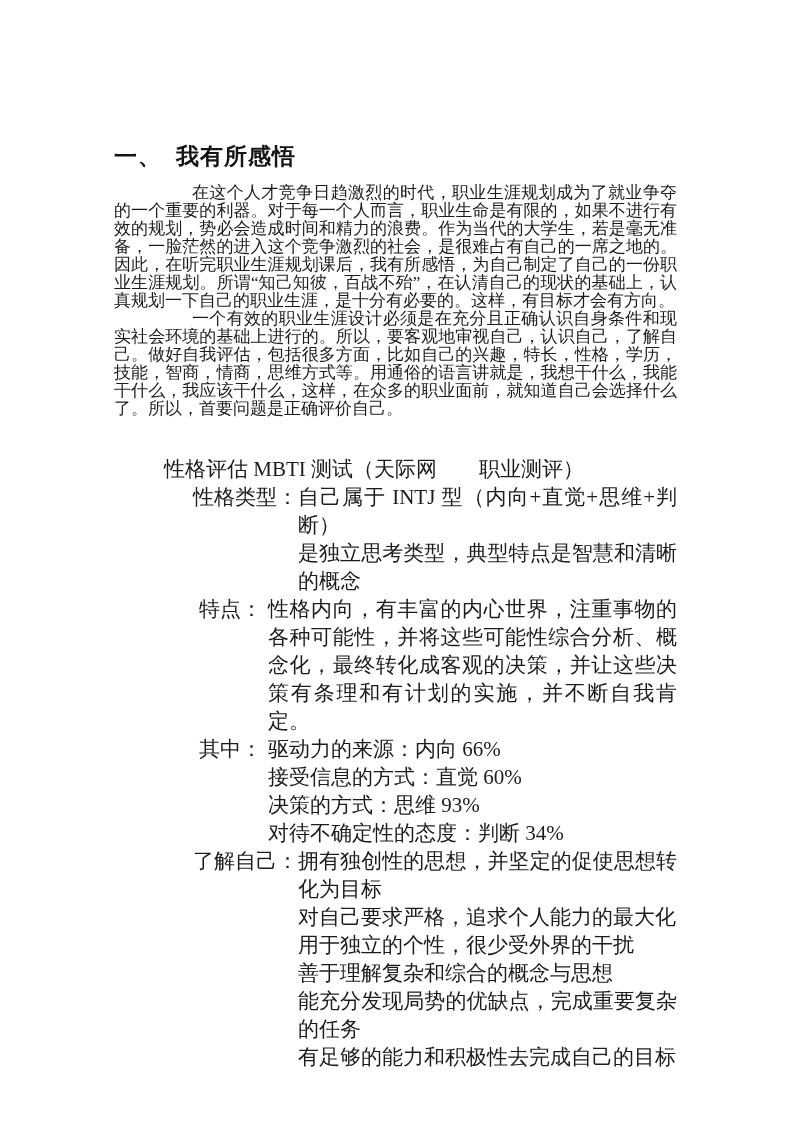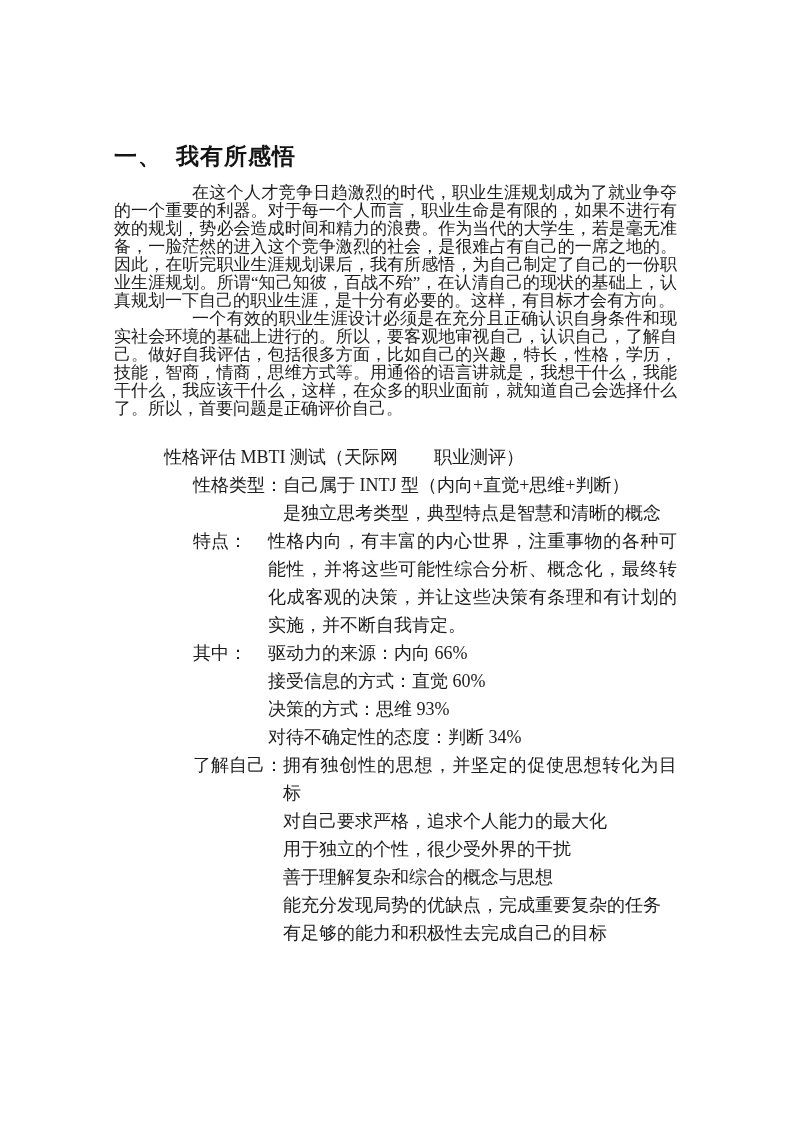--- a/index.html
+++ b/index.html
@@ -37,36 +37,37 @@
     margin-right: 14px;
   }
   .body-par {
     margin: 0;
     font-size: 17px;
     line-height: 18px;
     text-align: justify;
     text-indent: 78px;
   }
   .assessment {
-    margin-top: 25px;
-    font-size: 18px;
+    margin-top: 37px;
+    font-size: 21px;
     line-height: 28px;
   }
   .a-heading {
     padding-left: 50px;
   }
   .a-row {
     display: flex;
     align-items: flex-start;
     padding-left: 79px;
   }
   .a-label {
     flex: 0 0 auto;
     min-width: 75px;
     white-space: nowrap;
+    text-align: center;
   }
   .a-content {
     flex: 1 1 auto;
     min-width: 0;
   }
   .a-line {
     text-align: justify;
     font-family: Liberation Serif, serif;
   }
 </style>

